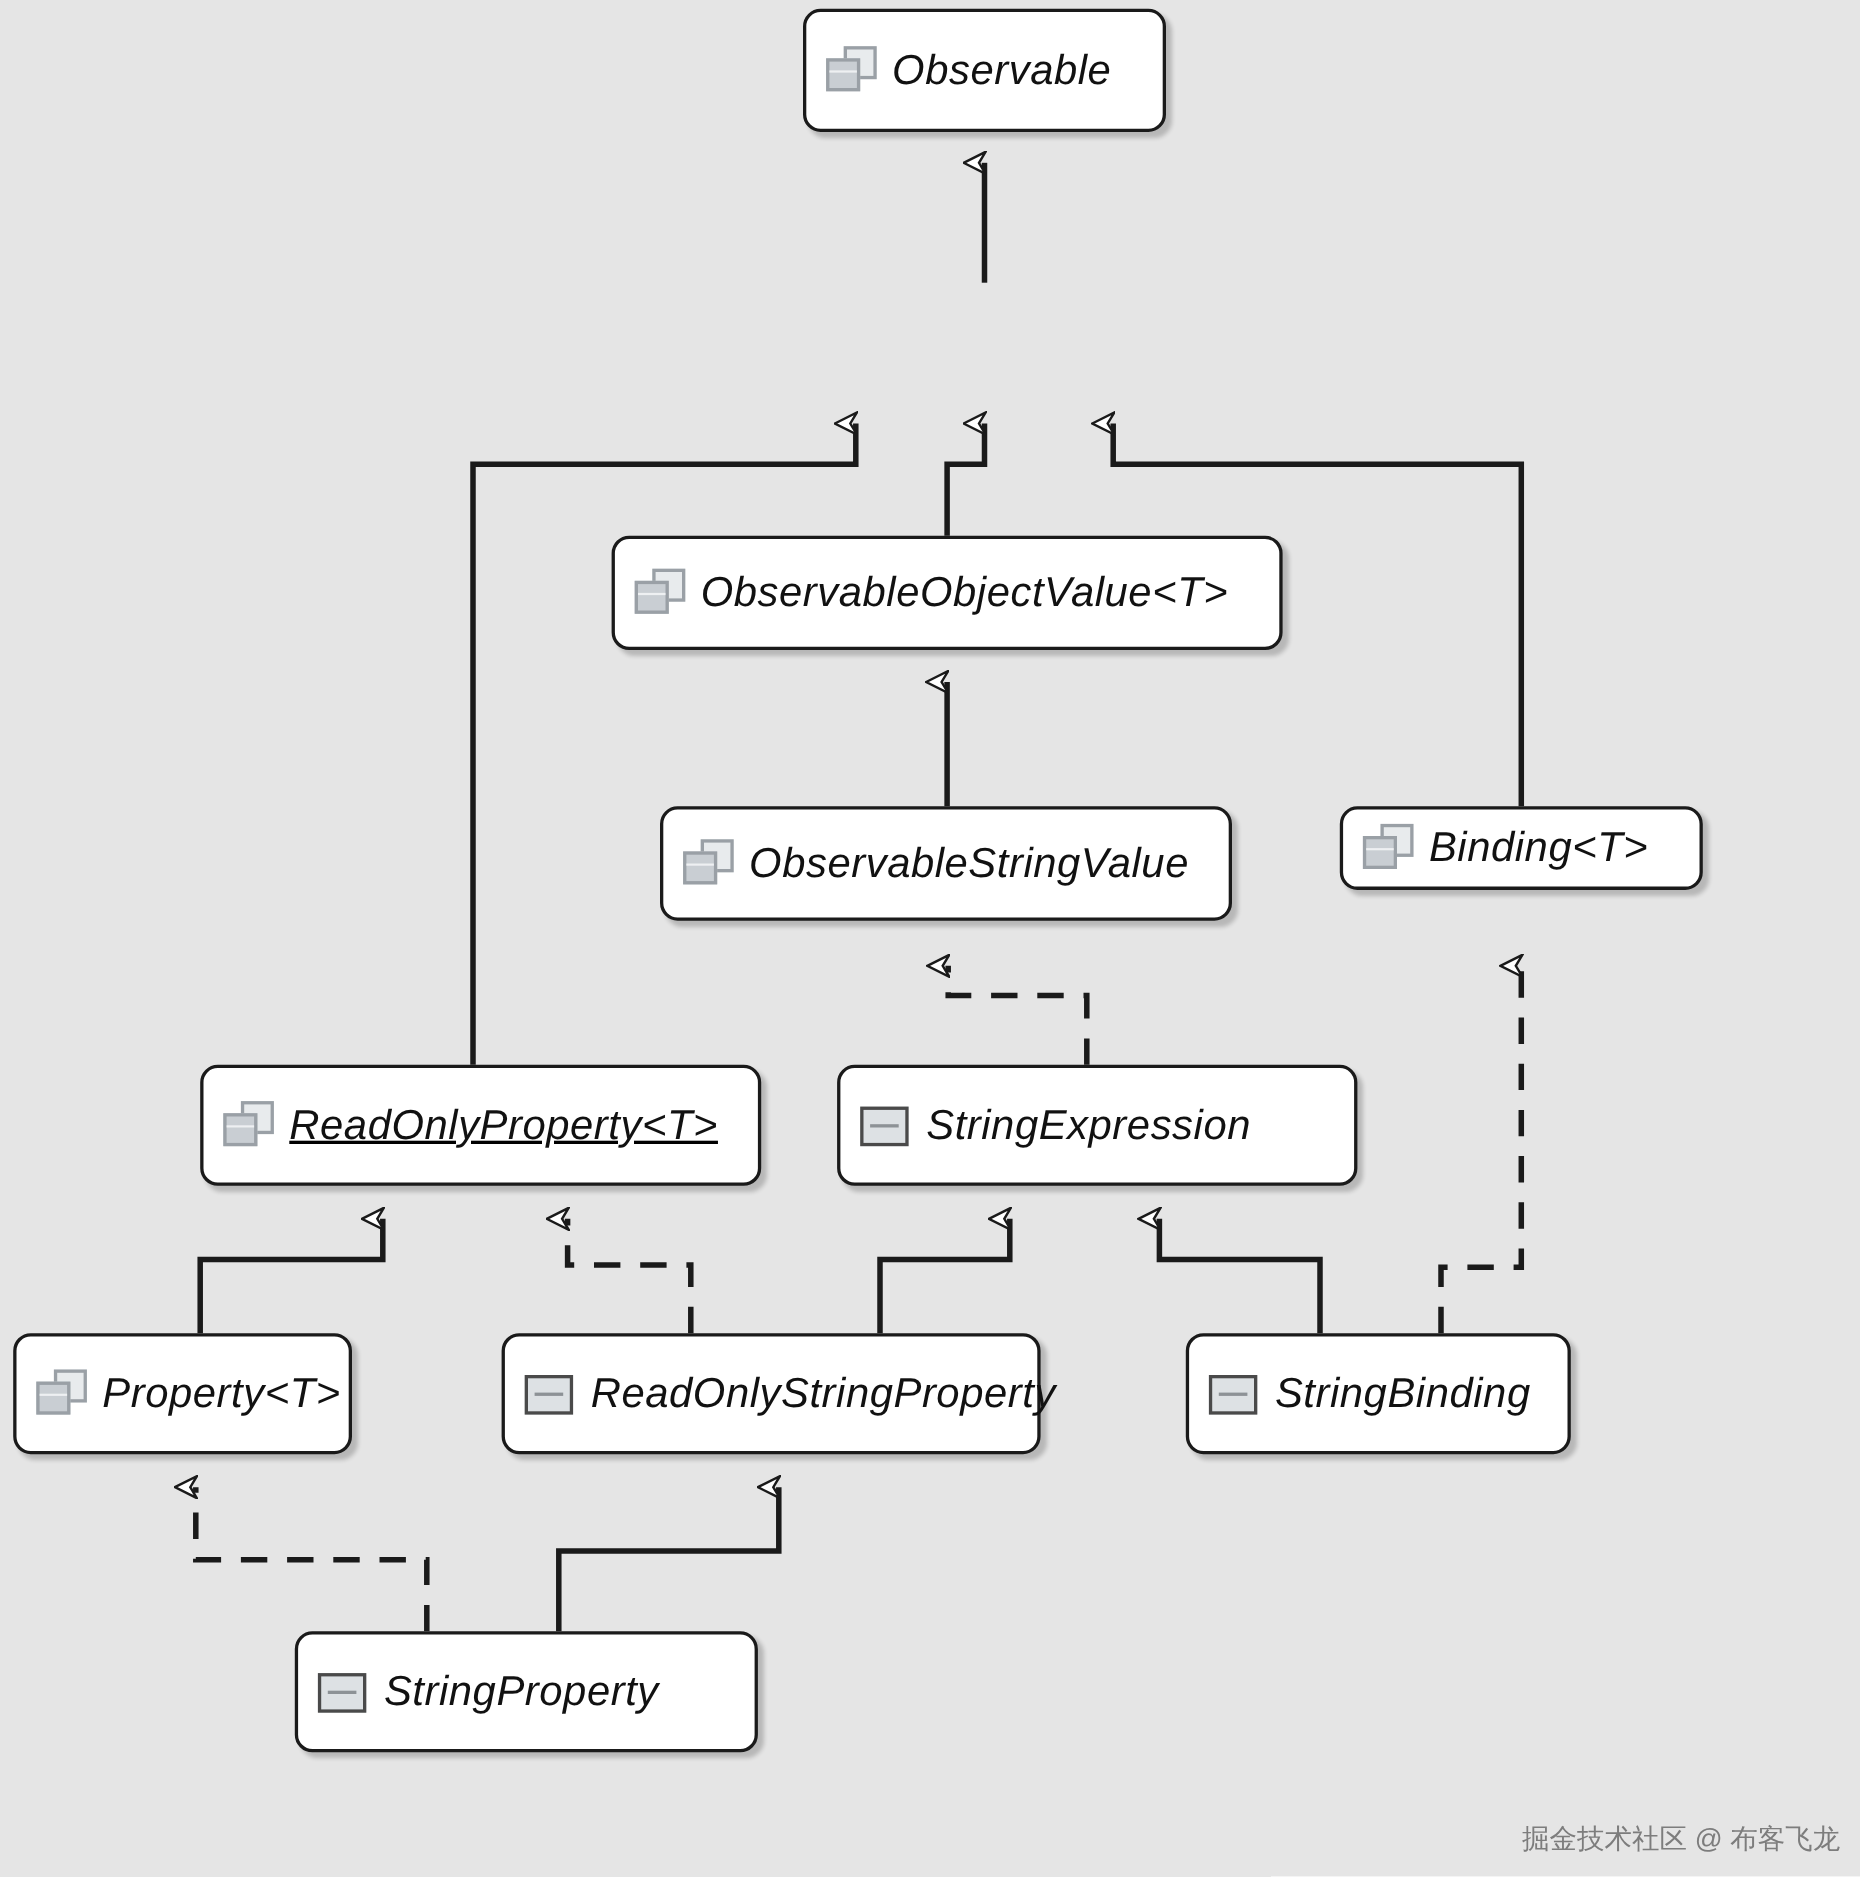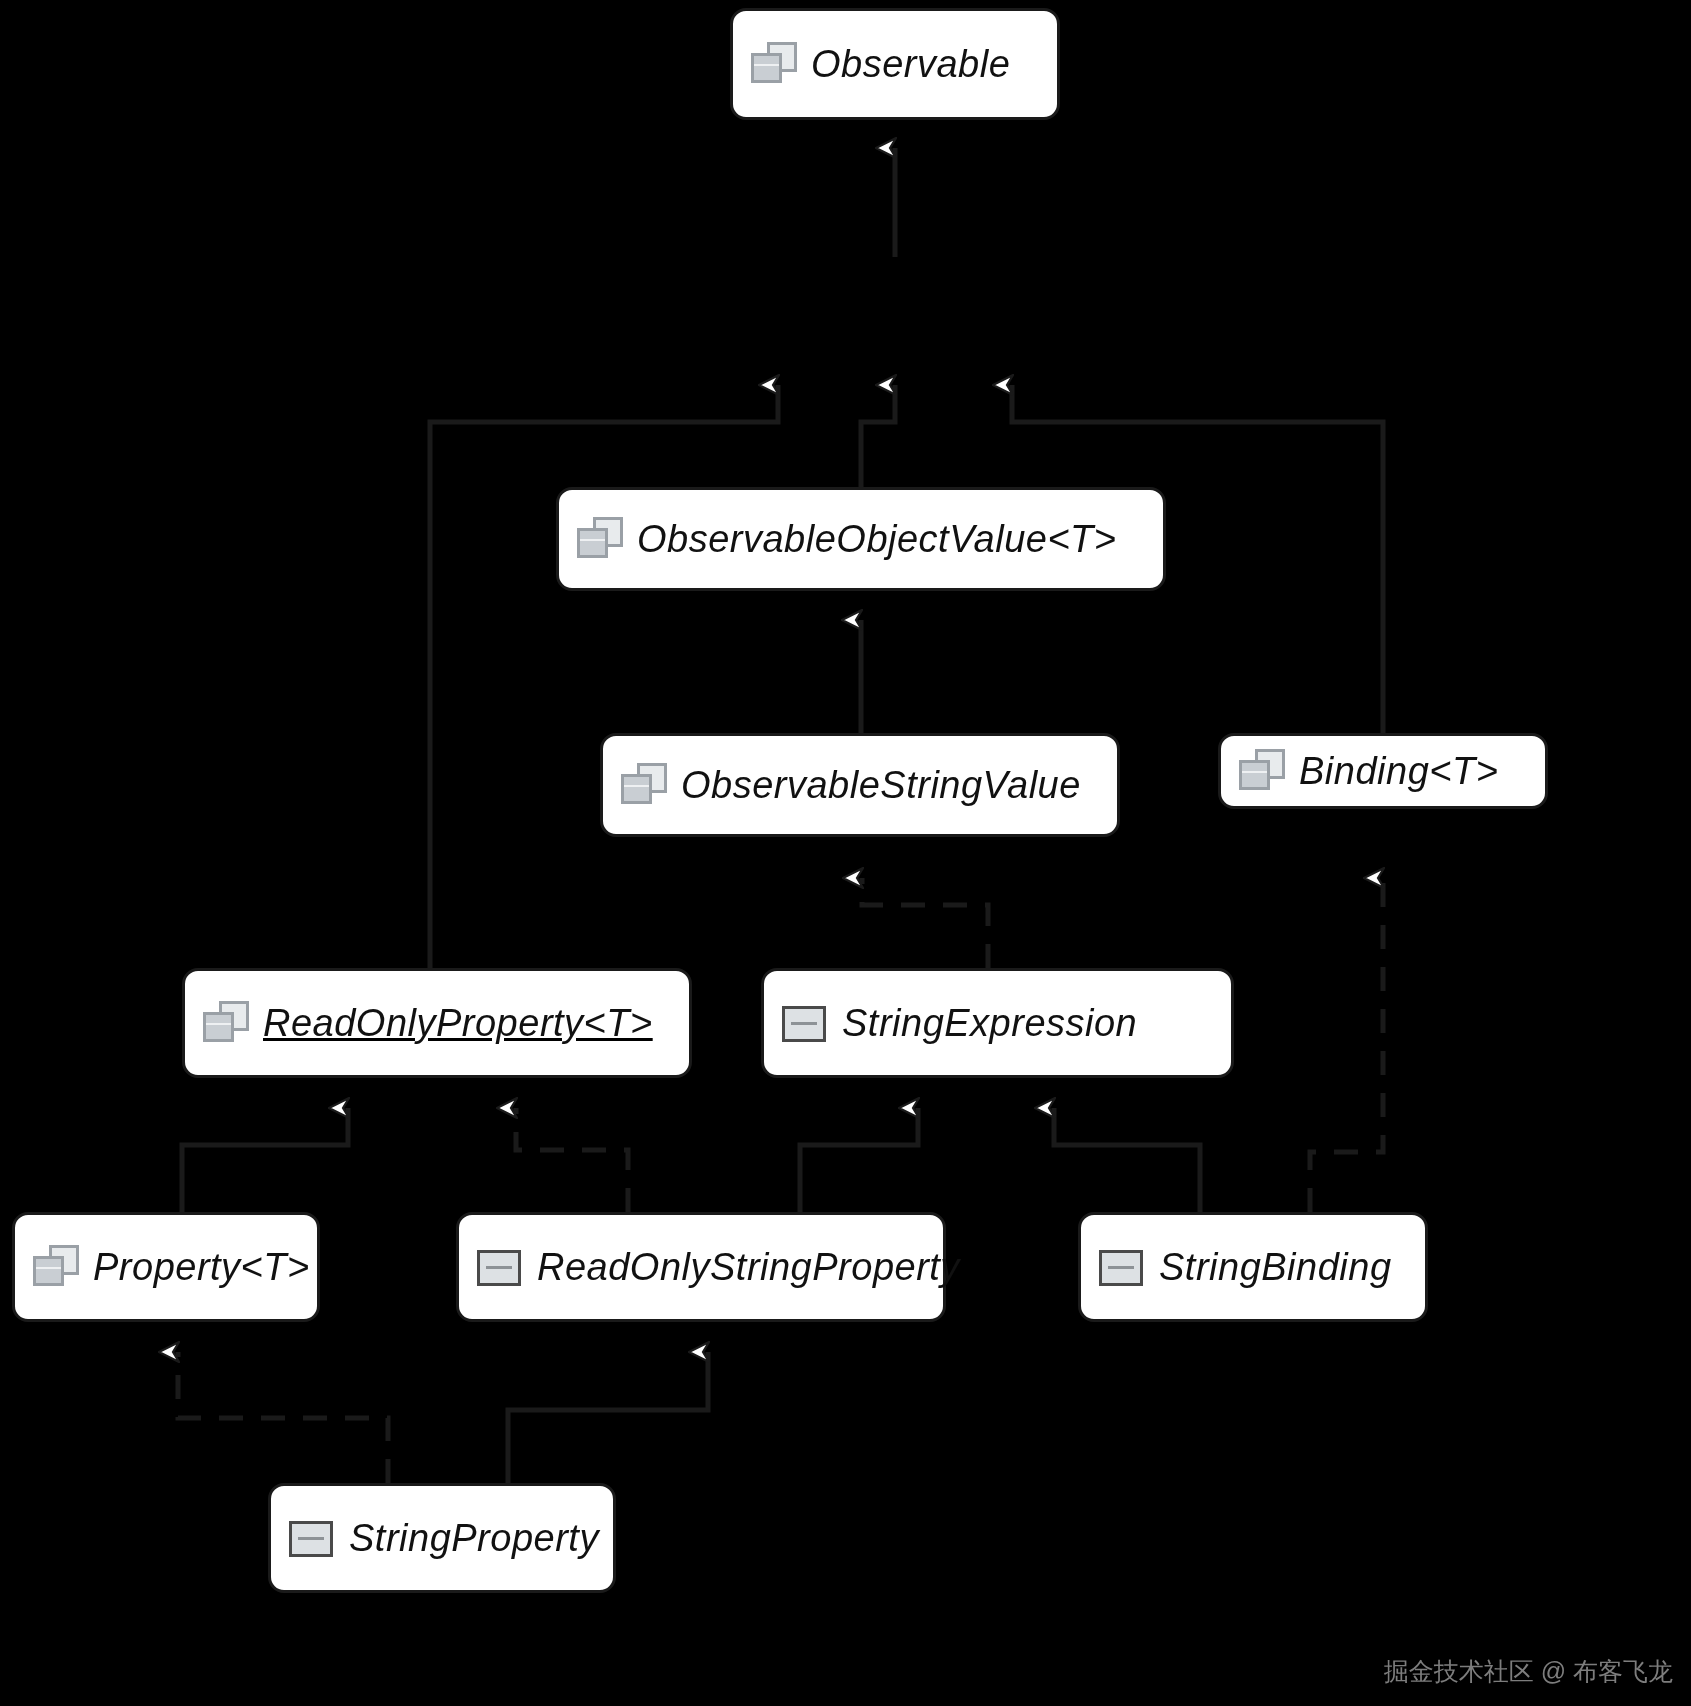--- a/index.html
+++ b/index.html
@@ -7,21 +7,21 @@
     padding: 0;
     background: #ffffff;
   }
   body {
     font-family: "Liberation Sans", sans-serif;
   }
   #stage {
     position: relative;
     width: 1691px;
     height: 1706px;
-    background: #000000;
+    background: #e5e5e5;
     overflow: hidden;
   }
   #edges {
     position: absolute;
     left: 0;
     top: 0;
     width: 1691px;
     height: 1706px;
   }
   .node {
@@ -210,21 +210,21 @@
     <span class="label">ReadOnlyStringProperty</span>
   </div>
 
   <div class="node" style="left:1078px; top:1212px; width:350px; height:110px;">
     <span class="ico cls">
       <span class="sq single"></span>
     </span>
     <span class="label">StringBinding</span>
   </div>
 
-  <div class="node" style="left:268px; top:1483px; width:348px; height:110px;">
+  <div class="node" style="left:268px; top:1483px; width:421px; height:110px;">
     <span class="ico cls">
       <span class="sq single"></span>
     </span>
     <span class="label">StringProperty</span>
   </div>
 
   <div class="watermark">掘金技术社区 @ 布客飞龙</div>
 
 </div>
 

